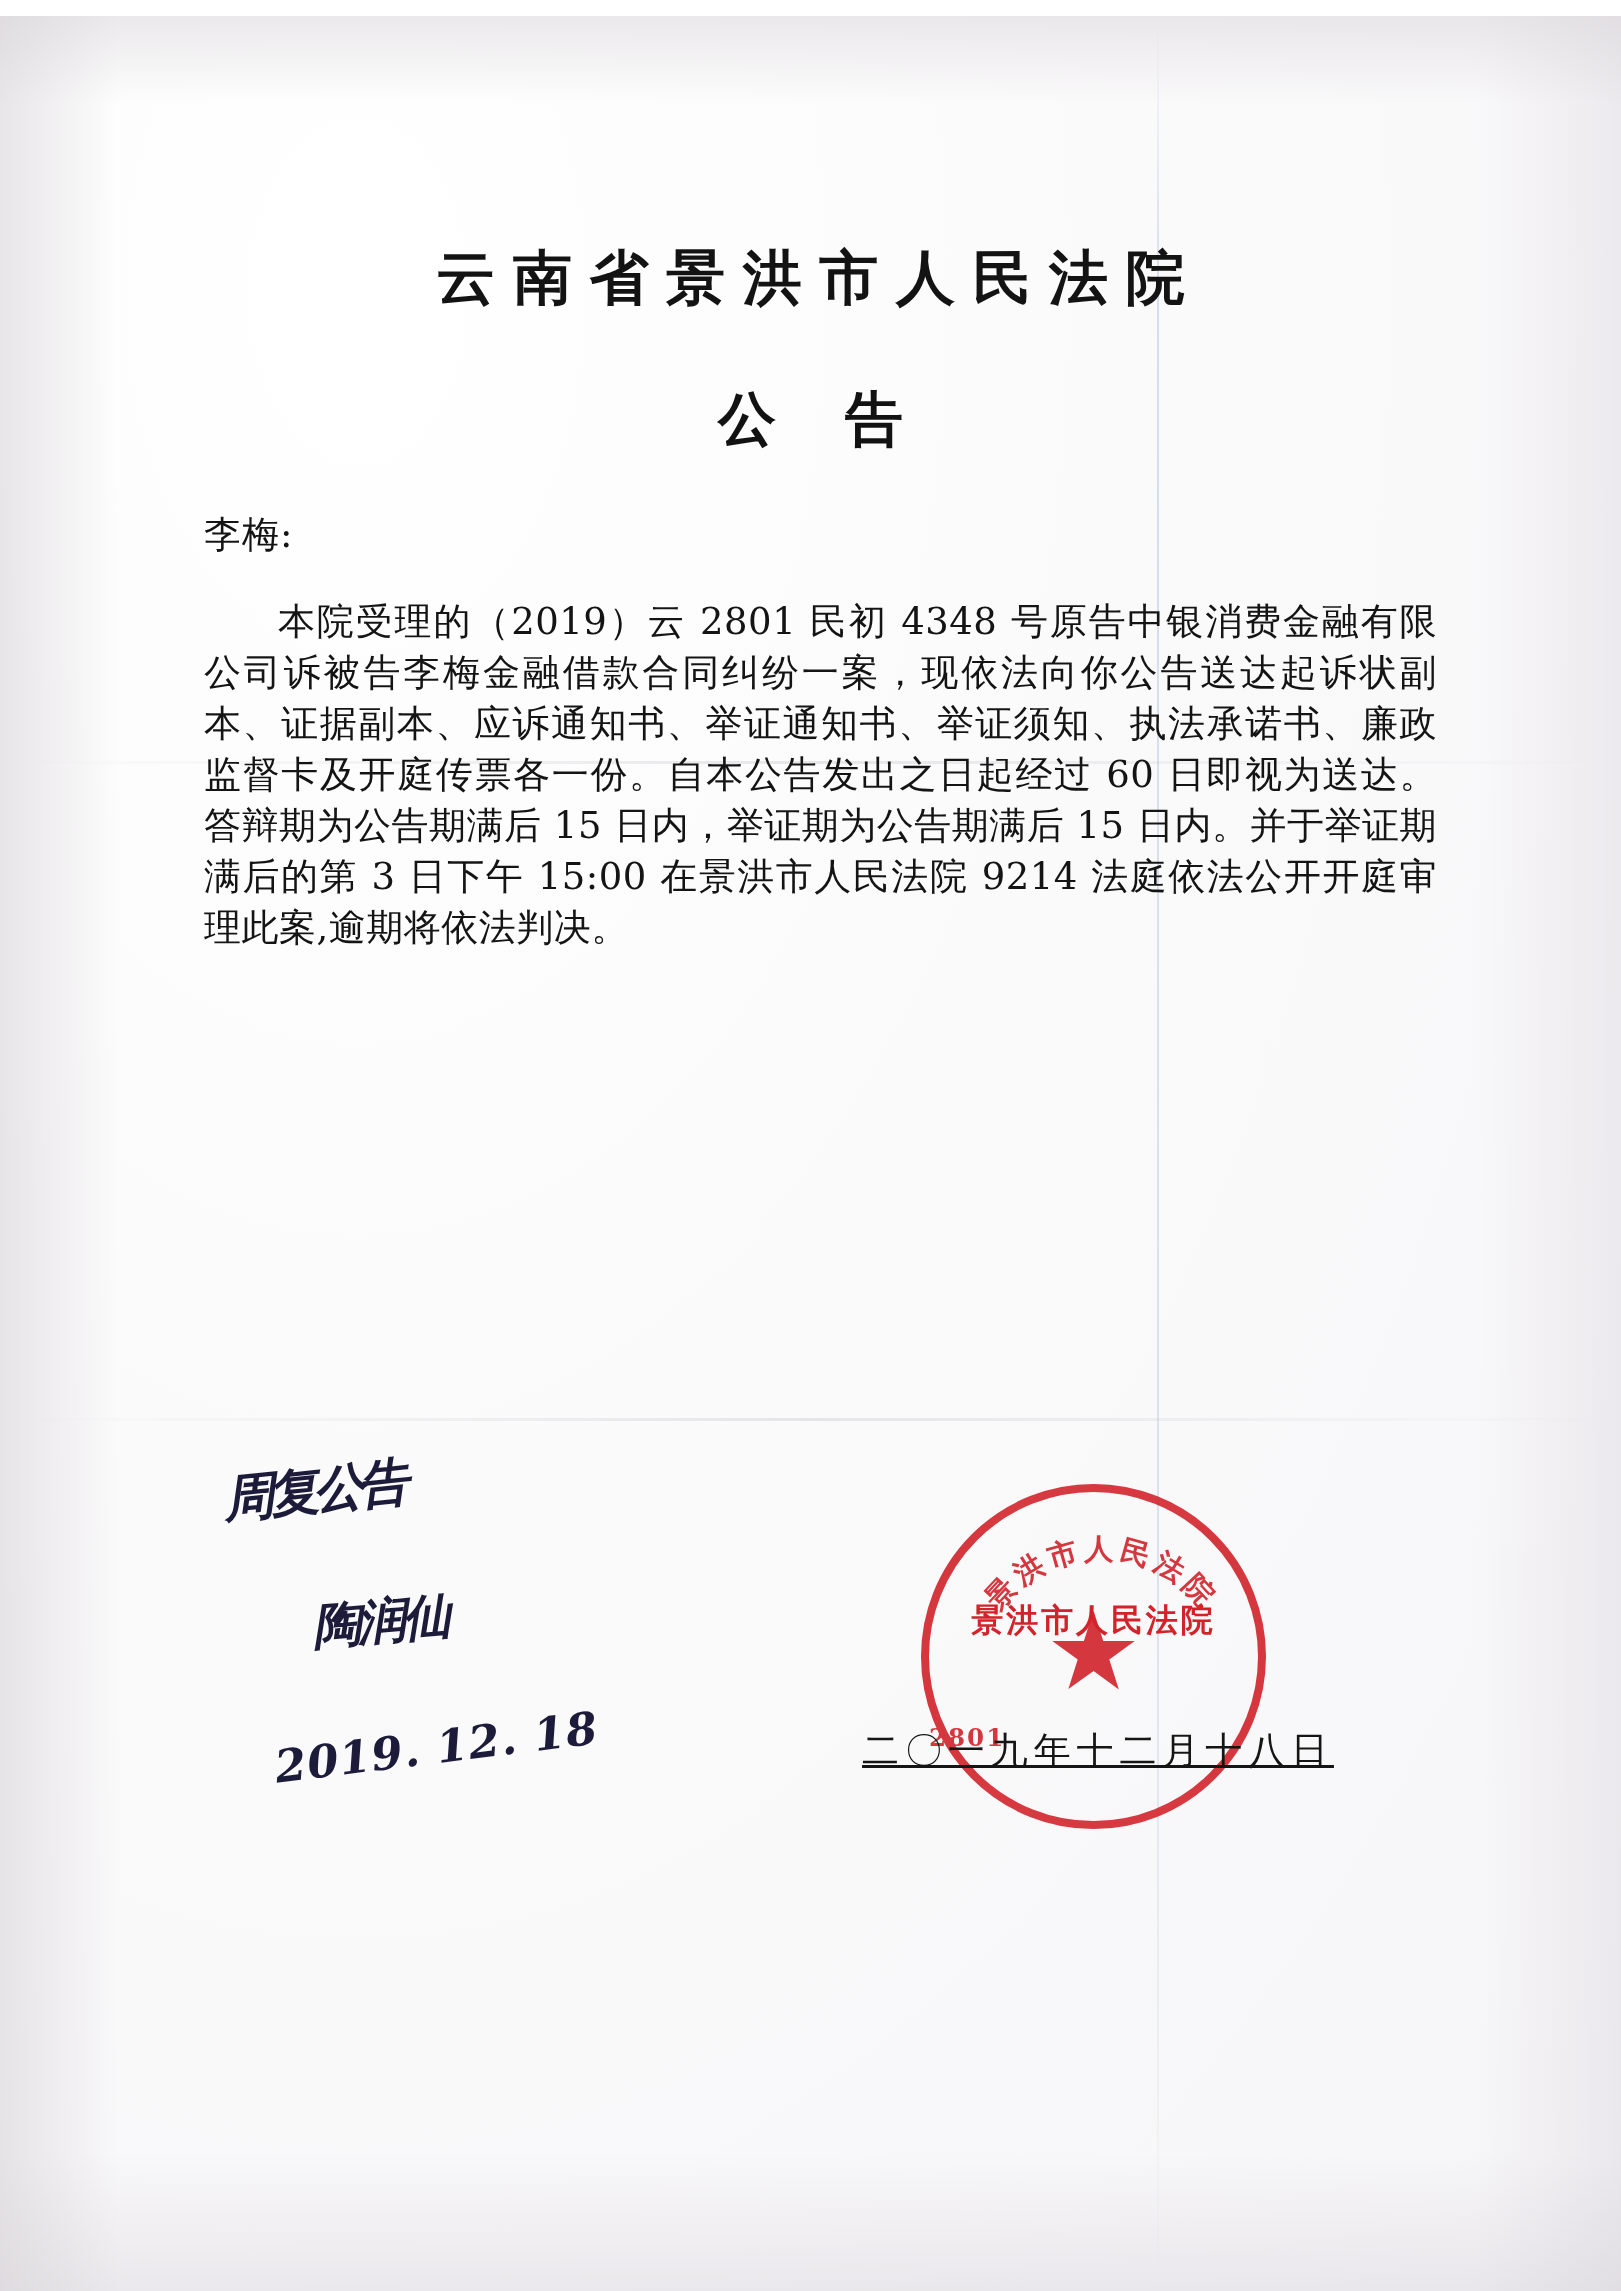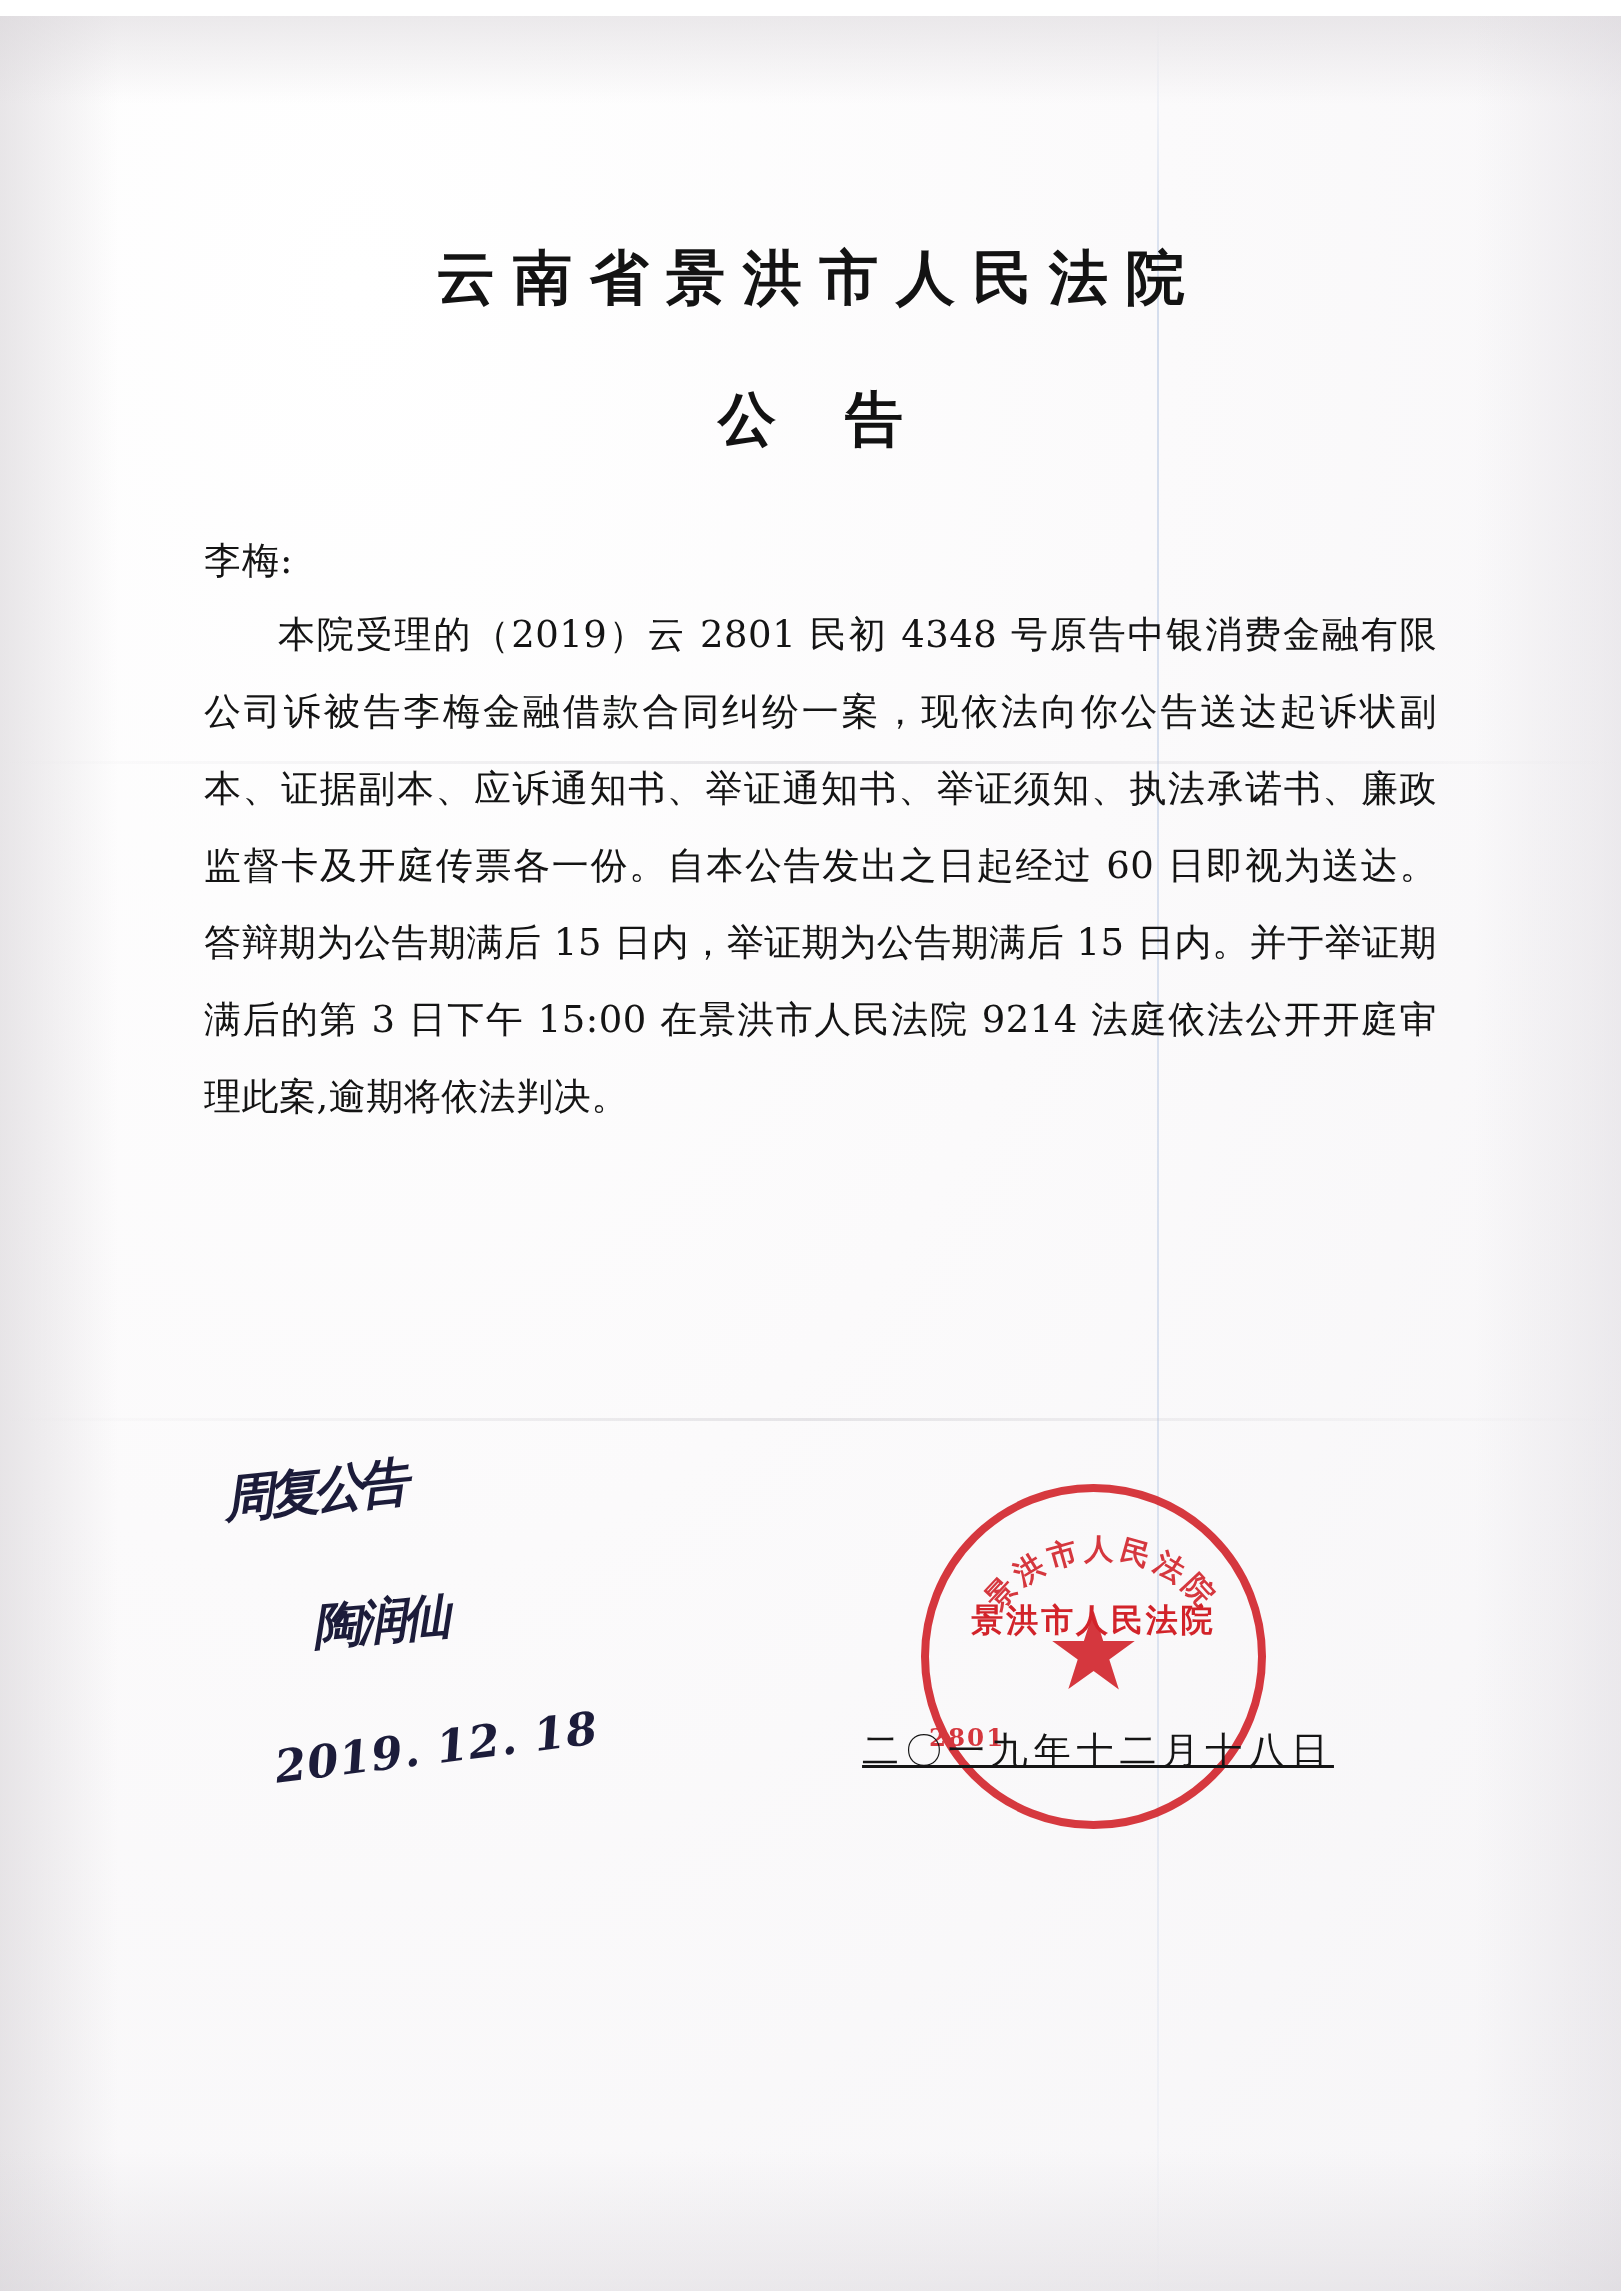--- a/index.html
+++ b/index.html
@@ -93,34 +93,34 @@
     text-align: center;
     font-size: 58px;
     font-weight: 700;
     letter-spacing: 69px;
     text-indent: 69px;
     color: #121212;
   }
 
   .recipient {
     position: absolute;
-    top: 520px;
+    top: 494px;
     left: 204px;
     font-size: 37px;
     color: #141414;
     letter-spacing: 1px;
   }
 
   .body-text {
     position: absolute;
     top: 580px;
     left: 204px;
     width: 1233px;
     font-size: 37px;
-    line-height: 77px;
+    line-height: 51px;
     color: #141414;
     text-align: justify;
     text-justify: inter-ideograph;
     text-indent: 74px;
     letter-spacing: 0.5px;
   }
 
   .handler-block {
     position: absolute;
     top: 1168px;

